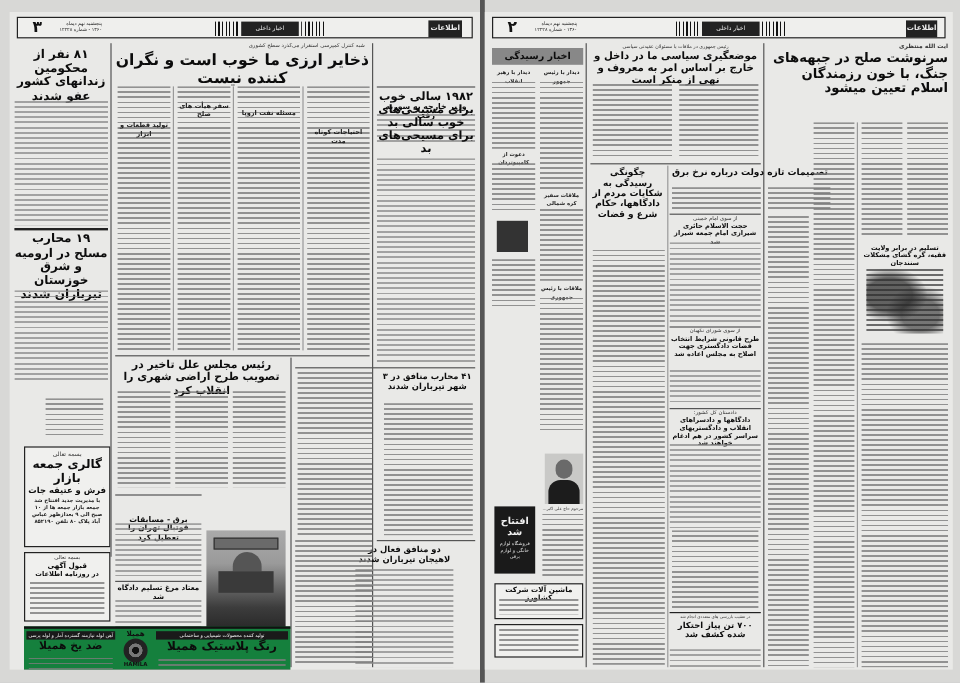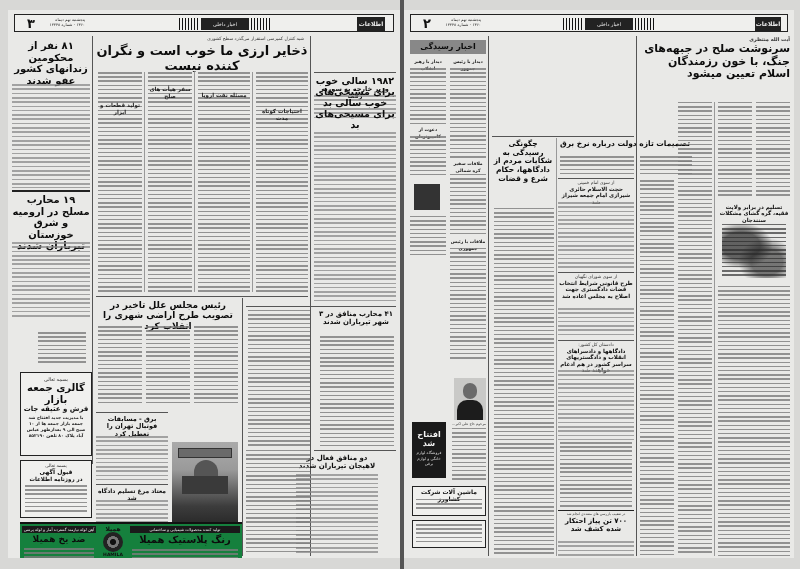--- a/index.html
+++ b/index.html
@@ -111,21 +111,21 @@
     <div class="block" style="left:88px; top:288px; width:144px; height:110px;">
       <div class="headline" style="font-size:9px; padding-top:2px;">رئیس مجلس علل تاخیر در تصویب طرح اراضی شهری را انقلاب کرد</div>
       <div class="cols-fill" style="left:2px; width:44px; top:28px; bottom:2px;"></div>
       <div class="cols-fill" style="left:50px; width:44px; top:28px; bottom:2px;"></div>
       <div class="cols-fill" style="left:98px; width:44px; top:28px; bottom:2px;"></div>
     </div>
     <div class="rule-v" style="left:234px; top:288px; height:258px;"></div>
 
     <div class="rule-h" style="left:88px; top:402px; width:72px;"></div>
     <div class="block" style="left:88px; top:404px; width:72px; height:66px;">
-      <div class="headline" style="font-size:6.5px; padding-top:2px;">برق - مسابقات فوتبال تهران را تعطیل کرد</div>
+      <div class="headline" style="font-size:6.5px; padding-top:16px;">برق - مسابقات فوتبال تهران را تعطیل کرد</div>
       <div class="fill" style="top:22px;"></div>
     </div>
 
     <div class="rule-h" style="left:88px; top:474px; width:72px;"></div>
     <div class="block" style="left:88px; top:476px; width:72px; height:70px;">
       <div class="headline" style="font-size:6px; padding-top:2px;">معتاد مرغ تسلیم دادگاه شد</div>
       <div class="fill" style="top:14px;"></div>
     </div>
 
     <div class="photo" style="left:164px; top:432px; width:66px; height:92px; background:linear-gradient(180deg,#aaa 0%,#9a9a9a 30%,#3c3c3c 70%,#1e1e1e 100%);">
@@ -221,20 +221,26 @@
     <div class="cols-fill" style="left:48px; width:34px; top:418px; height:54px;"></div>
 
     <div class="ad-box" style="left:8px; top:476px; width:74px; height:30px;">
       <div class="headline" style="font-size:6px; padding-top:2px;">ماشین آلات شرکت کشاورز</div>
       <div class="cols-fill" style="left:3px; right:3px; top:12px; bottom:3px;"></div>
     </div>
     <div class="ad-box" style="left:8px; top:510px; width:74px; height:28px; border-width:1px;">
       <div class="cols-fill" style="left:3px; right:3px; top:3px; bottom:3px;"></div>
     </div>
 
+    <div class="block" style="left:88px; top:26px; width:142px; height:98px;">
+      <div class="kicker" style="font-size:4px;">رئیس جمهوری در ملاقات با مسئولان عقیدتی سیاسی</div>
+      <div class="headline" style="font-size:8.5px; padding-top:1px;">موضعگیری سیاسی ما در داخل و خارج بر اساس امر به معروف و نهی از منکر است</div>
+      <div class="cols-fill" style="left:2px; width:66px; top:34px; bottom:2px;"></div>
+      <div class="cols-fill" style="left:74px; width:66px; top:34px; bottom:2px;"></div>
+    </div>
     <div class="rule-h" style="left:88px; top:126px; width:142px;"></div>
 
     <div class="block" style="left:88px; top:128px; width:62px; height:70px;">
       <div class="headline" style="font-size:7.5px; padding-top:2px;">چگونگی رسیدگی به شکایات مردم از دادگاهها، حکام شرع و قضات</div>
     </div>
     <div class="cols-fill" style="left:90px; width:60px; top:198px; height:346px;"></div>
     <div class="rule-v" style="left:152px; top:128px; height:418px; background:#999;"></div>
 
     <div class="block" style="left:154px; top:128px; width:134px; height:16px;">
       <div class="headline" style="font-size:7.5px; padding-top:2px;">تصمیمات تازه دولت درباره نرخ برق</div>

